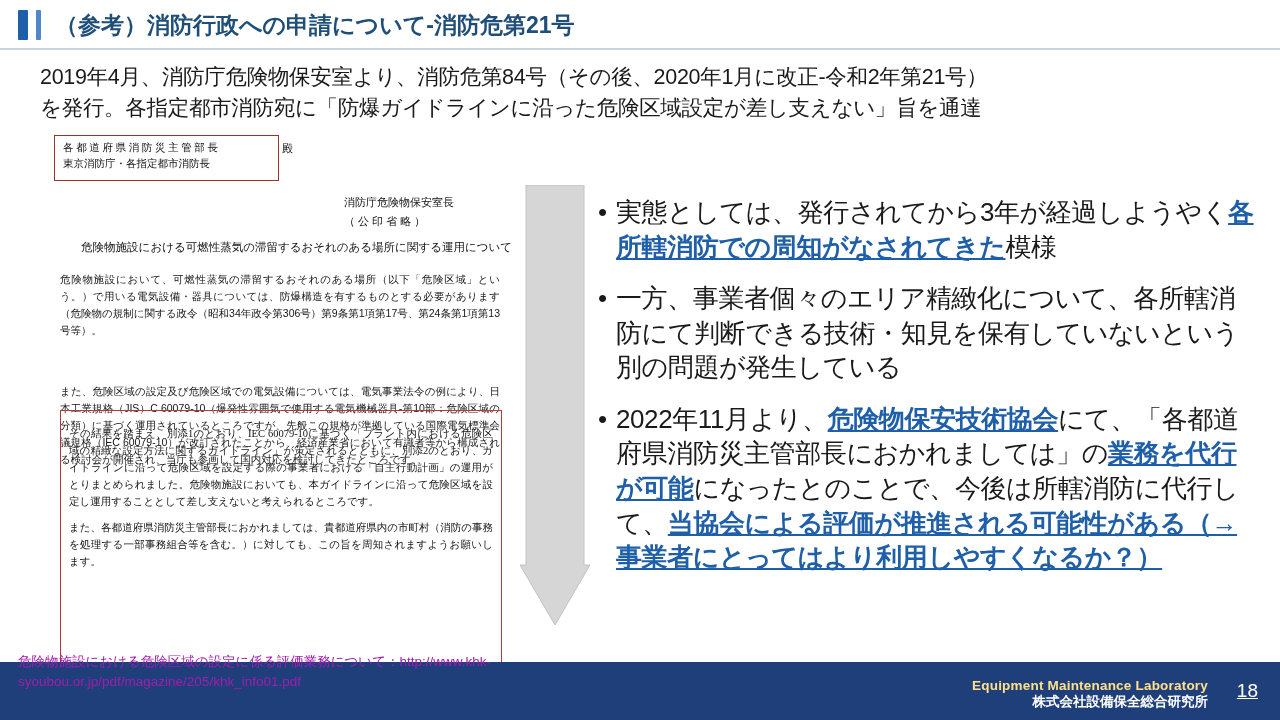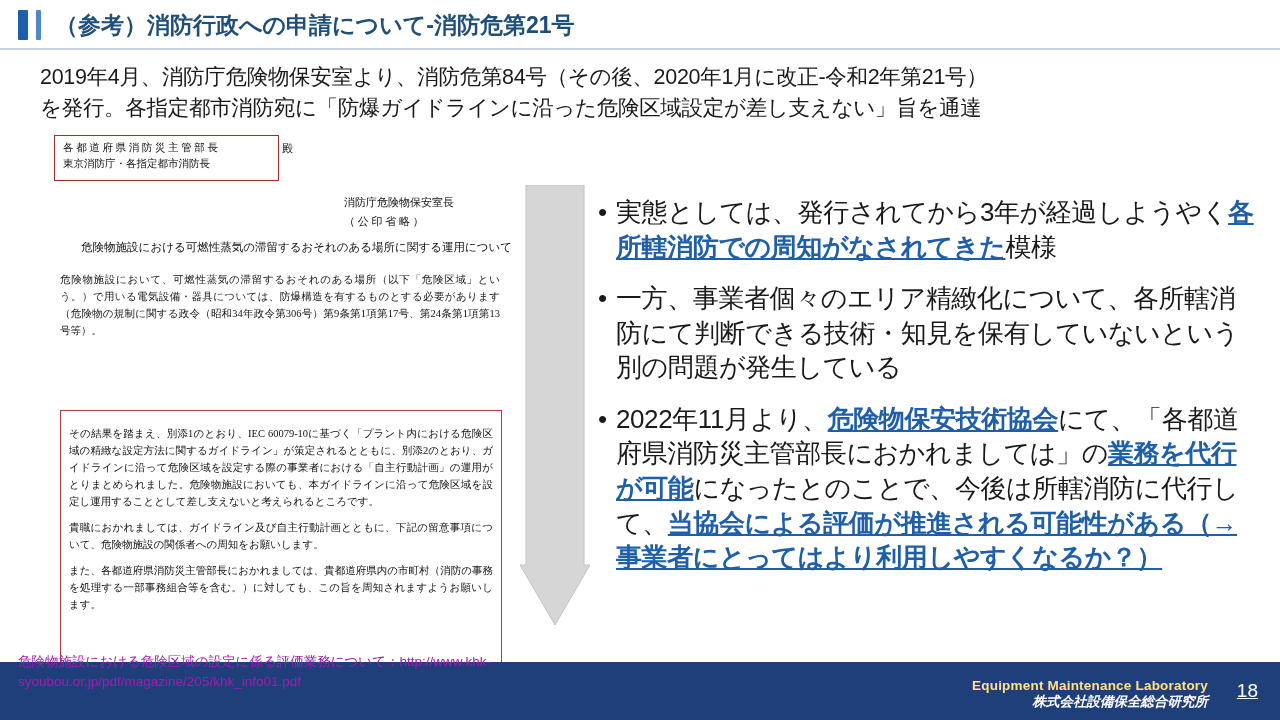--- a/index.html
+++ b/index.html
@@ -82,35 +82,35 @@
     top: 6px; left: 240px;
     font-size: 11px;
     font-family: "Liberation Serif", serif;
   }
   .doc-signer {
     position: absolute;
     top: 58px; right: 58px;
     text-align: left;
     font-size: 11px;
     line-height: 1.7;
-    font-family: Liberation Serif, serif;
+    font-family: Liberation Sans, sans-serif;
   }
   .doc-title {
     position: absolute;
     top: 105px; left: 0; width: 470px;
     text-align: right;
     font-size: 11.5px;
     font-family: "Liberation Serif", serif;
   }
   .doc-p {
     position: absolute;
     font-size: 10.5px;
     line-height: 1.62;
     text-align: justify;
-    font-family: Liberation Serif, serif;
+    font-family: Liberation Sans, sans-serif;
     color: #151515;
   }
   .doc-p1 { top: 136px; left: 18px; width: 440px; }
   .doc-p2 { top: 248px; left: 18px; width: 440px; }
   .doc-box {
     position: absolute;
     top: 275px; left: 18px; width: 442px; height: 283px;
     border: 1.5px solid #B23A3A;
     padding: 14px 8px;
     font-size: 10.5px;
@@ -177,21 +177,21 @@
     right: 72px; bottom: 9px;
     text-align: right;
     color: #ffffff;
   }
   .footer-lab {
     font-size: 13.5px; font-weight: bold; letter-spacing: 0.2px;
     color: #FFE08A;
     padding-left: 24px;
   }
   .footer-company {
-    font-size: 13.5px; font-weight: bold; letter-spacing: 0px; font-style: italic;
+    font-size: 13.5px; font-weight: bold; letter-spacing: 0px;
   }
   .page-no {
     position: absolute;
     right: 22px; bottom: 18px;
     color: #ffffff;
     font-size: 19px;
     text-decoration: underline;
   }
 </style>
 </head>
@@ -219,24 +219,24 @@
     <div class="doc-addr-brace">殿</div>
 
     <div class="doc-signer">
       <div>消防庁危険物保安室長</div>
       <div>（ 公 印 省 略 ）</div>
     </div>
 
     <div class="doc-title">危険物施設における可燃性蒸気の滞留するおそれのある場所に関する運用について</div>
 
     <div class="doc-p doc-p1">危険物施設において、可燃性蒸気の滞留するおそれのある場所（以下「危険区域」という。）で用いる電気設備・器具については、防爆構造を有するものとする必要があります（危険物の規制に関する政令（昭和34年政令第306号）第9条第1項第17号、第24条第1項第13号等）。</div>
+    <div class="doc-p doc-p2">また、危険区域の設定及び危険区域での電気設備については、電気事業法令の例により、日本工業規格（JIS）C 60079-10（爆発性雰囲気で使用する電気機械器具-第10部：危険区域の分類）に基づく運用されているところですが、先般この規格が準拠している国際電気標準会議規格（IEC 60079-10）が改訂されたことから、経済産業省において有識者等から構成される検討会が開催され、当庁も参画して国内対応を検討してきたところです。</div>
 
     <div class="doc-box">
       <p>その結果を踏まえ、別添1のとおり、IEC 60079-10に基づく「プラント内における危険区域の精緻な設定方法に関するガイドライン」が策定されるとともに、別添2のとおり、ガイドラインに沿って危険区域を設定する際の事業者における「自主行動計画」の運用がとりまとめられました。危険物施設においても、本ガイドラインに沿って危険区域を設定し運用することとして差し支えないと考えられるところです。</p>
-      <p>貴職におかれましては、ガイドライン及び自主行動計画とともに、下記の留意事項について、危険物施設の関係者への周知をお願いします。</p>
       <p>また、各都道府県消防災主管部長におかれましては、貴都道府県内の市町村（消防の事務を処理する一部事務組合等を含む。）に対しても、この旨を周知されますようお願いします。</p>
     </div>
 
     <div class="doc-p doc-p3">なお、このことについては、別添3のとおり、関係事業者団体に対しても通知していますので、参考としてください。</div>
 
   </div>
 
   <div class="arrow">
     <svg width="70" height="440" viewBox="0 0 70 440">
       <polygon points="6,0 64,0 64,380 70,380 35,440 0,380 6,380" fill="#D6D6D6" stroke="#C2C2C2" stroke-width="1"></polygon>

